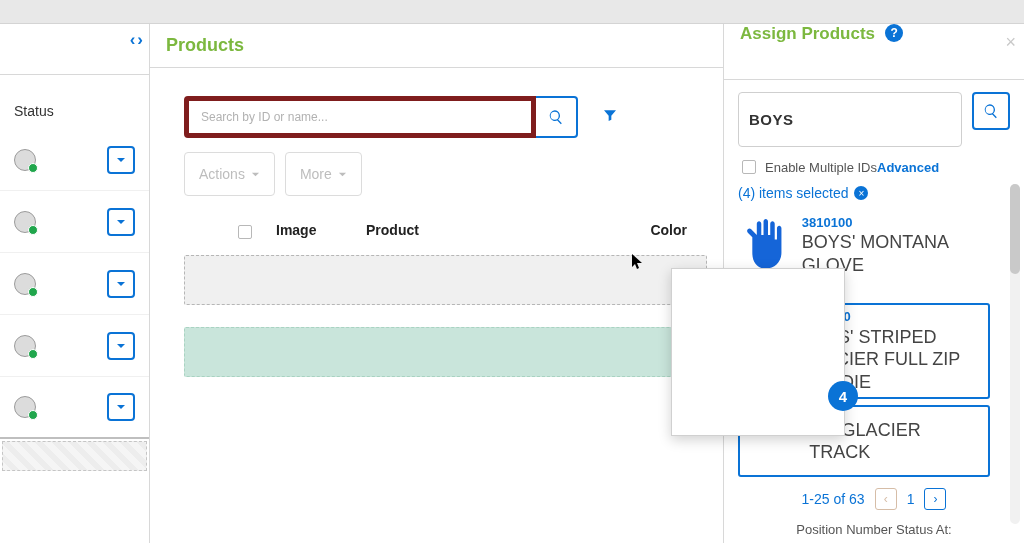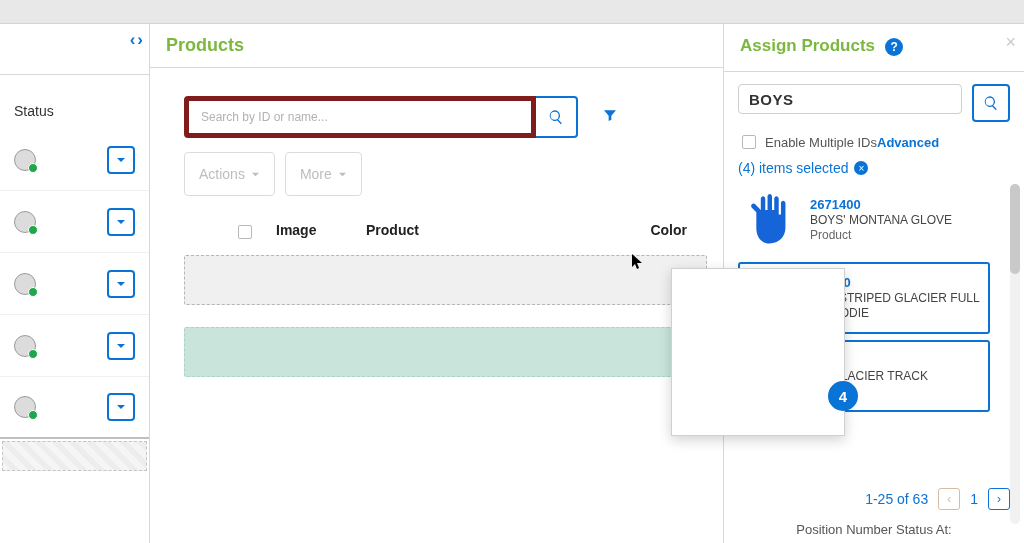--- a/index.html
+++ b/index.html
@@ -65,48 +65,48 @@
   
   .cursor{position:absolute;left:632px;top:254px;width:12px;height:16px;z-index:50}
   .cursor svg{width:12px;height:16px;fill:#000}
 
   
   .drag-ghost{position:absolute;left:671px;top:268px;width:174px;height:168px;background:#fff;border:1px solid #d0d0d0;box-shadow:0 4px 12px rgba(0,0,0,.18);z-index:40}
   .drag-badge{position:absolute;right:-14px;bottom:24px;width:30px;height:30px;border-radius:50%;background:var(--blue);color:#fff;display:flex;align-items:center;justify-content:center;font-weight:bold;font-size:15px}
 
   
   .right{flex:0 0 300px;background:#fff;display:flex;flex-direction:column;position:relative}
-  .right-header{display:flex;align-items:flex-end;height:48px;padding:15px 16px;border-bottom:1px solid var(--grey-border)}
+  .right-header{display:flex;align-items:flex-start;height:56px;padding:0 16px;border-bottom:1px solid var(--grey-border)}
   .right-header .title{color:var(--green);font-weight:600;font-size:17px}
   .help{width:18px;height:18px;border-radius:50%;background:var(--blue);color:#fff;font-weight:bold;display:flex;align-items:center;justify-content:center;margin-left:10px;font-size:12px}
   .close-x{position:absolute;top:8px;right:8px;color:#c9c9c9;font-size:18px;cursor:pointer}
   .right-body{padding:12px 14px 6px 14px;display:flex;flex-direction:column;gap:6px;overflow:hidden;flex:1}
   .right-search{display:flex}
-  .right-search input{flex:1;height:30px;border:1px solid #cfcfcf;border-radius:4px;padding:0 10px;font-size:15px;font-weight:bold;color:#333;outline:none;letter-spacing:.5px}
+  .right-search input{flex:1;height:55px;border:1px solid #cfcfcf;border-radius:4px;padding:0 10px;font-size:15px;font-weight:bold;color:#333;outline:none;letter-spacing:.5px}
   .right-search .icon-btn{border-radius:4px;border:2px solid var(--blue);margin-left:10px;width:38px;height:38px}
   .opts-row{display:flex;align-items:center;justify-content:flex-start;margin-top:4px;font-size:13px}
   .opts-row label{display:flex;align-items:center;gap:6px;color:#555}
   .opts-row a{color:var(--blue);text-decoration:none;font-weight:700}
   .sel-row{color:var(--blue);font-size:14px;display:flex;align-items:center;gap:6px;margin-top:2px;margin-bottom:2px}
   .sel-row .clear{width:14px;height:14px;border-radius:50%;background:var(--blue);color:#fff;font-size:10px;display:flex;align-items:center;justify-content:center;cursor:pointer}
 
   .prod-list{display:flex;flex-direction:column;gap:6px;overflow:auto;flex:1;padding-right:20px}
   .right .scrollbar{position:absolute;top:160px;right:4px;width:10px;height:340px;background:#f1f1f1;border-radius:5px}
   .right .scrollbar .thumb{position:absolute;top:0;left:0;width:100%;height:90px;background:#c9c9c9;border-radius:5px}
 
   .card{display:flex;gap:10px;padding:4px;border:2px solid transparent;border-radius:3px}
   .card.selected{border-color:var(--blue)}
   .thumb{width:56px;height:60px;display:flex;align-items:center;justify-content:center}
   .thumb svg{width:46px;height:56px}
   .card-body{display:flex;flex-direction:column;justify-content:center;line-height:1.25}
   .sku{color:var(--blue);font-weight:600;font-size:13px}
-  .pname{font-size:12px;color:#444;text-transform:uppercase}
+  .pname{font-size:18px;color:#444;text-transform:uppercase}
   .ptype{font-size:12px;color:#666}
 
-  .pager-foot{display:flex;align-items:center;justify-content:flex-end;gap:10px;font-size:14px;color:var(--blue);padding:4px 0}
+  .pager-foot{display:flex;align-items:center;justify-content:center;gap:10px;font-size:14px;color:var(--blue);padding:4px 0}
   .page-btn{width:22px;height:22px;border:1.5px solid var(--blue);border-radius:3px;display:flex;align-items:center;justify-content:center;font-size:12px;color:var(--blue);cursor:pointer}
   .page-btn.disabled{border-color:#d6bda7;color:#d6bda7;cursor:default}
   .pos-label{font-size:13px;color:#555;text-align:center;margin-top:2px}
 
   
   input[type=checkbox]{appearance:none;width:14px;height:14px;border:1px solid #b8b8b8;border-radius:2px;background:#fff;cursor:pointer}
 </style>
 </head>
 <body>
 
@@ -251,21 +251,21 @@
 
         <div class="prod-list">
 
           <div class="card">
             <div class="thumb">
               <svg viewBox="0 0 40 50">
                   <path fill="#1565d8" d="M10 6c0-3 4-3 4 0v10h2V4c0-3 4-3 4 0v12h2V6c0-3 4-3 4 0v14h2V10c0-3 4-3 4 0v22c0 8-6 14-14 14S6 40 6 32V18l-4-4c-2-2 1-5 3-3l5 5V6z"></path>
                 </svg>
             </div>
             <div class="card-body">
-              <span class="sku">2671400</span>
+              <span class="sku">3810100</span>
               <span class="pname">BOYS' MONTANA GLOVE</span>
               <span class="ptype">Product</span>
             </div>
           </div>
 
           <div class="card selected">
             <div class="thumb">
               <svg viewBox="0 0 40 50">
                   <path fill="#0b3ea8" d="M12 2h16l6 6v38H6V8l6-6zM20 4c-3 0-6 2-6 6h12c0-4-3-6-6-6z"></path>
                 </svg>

